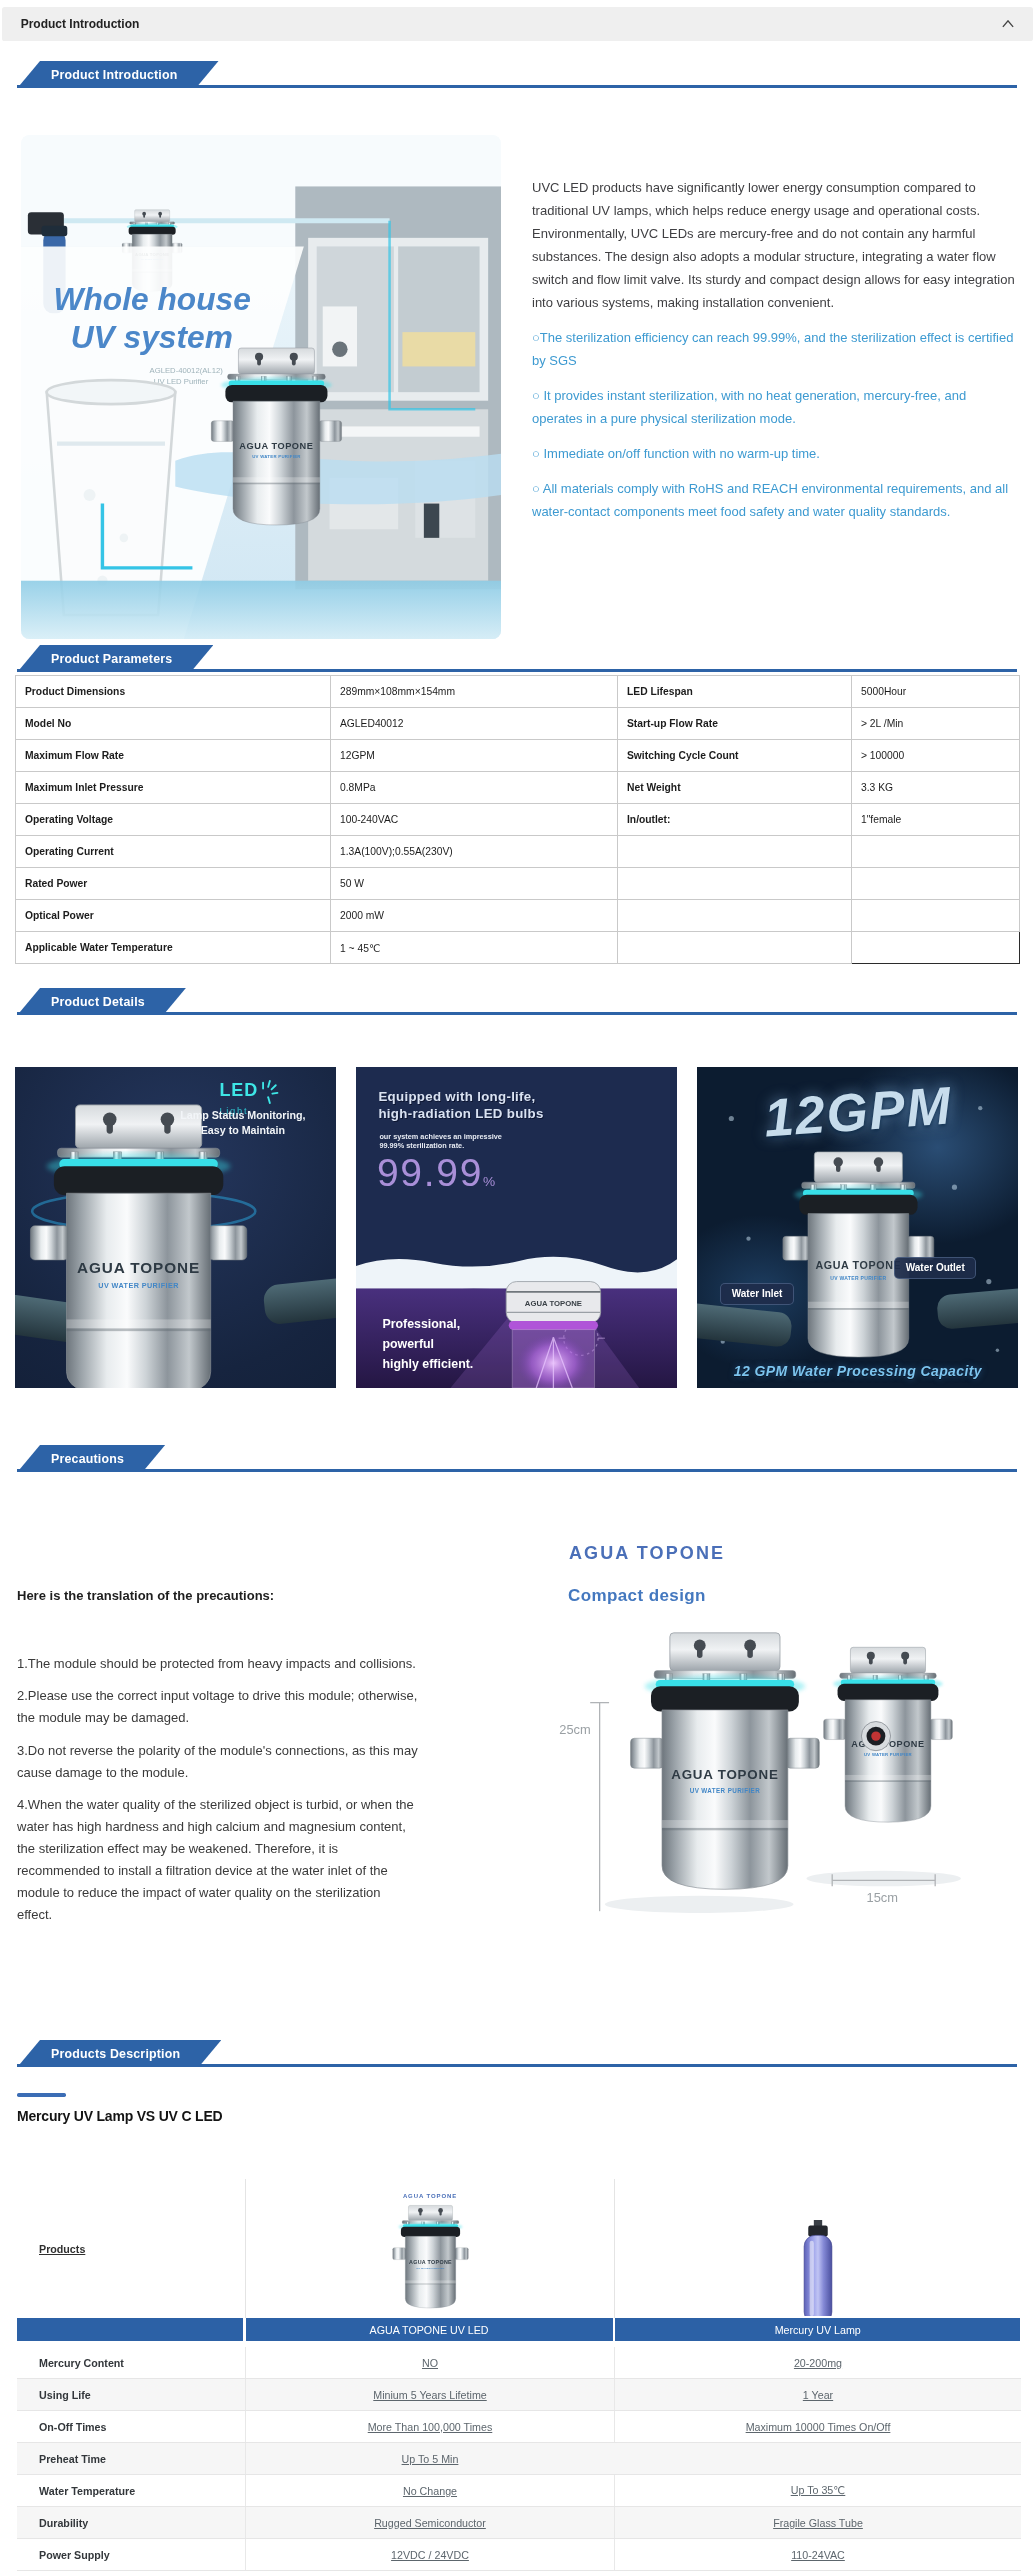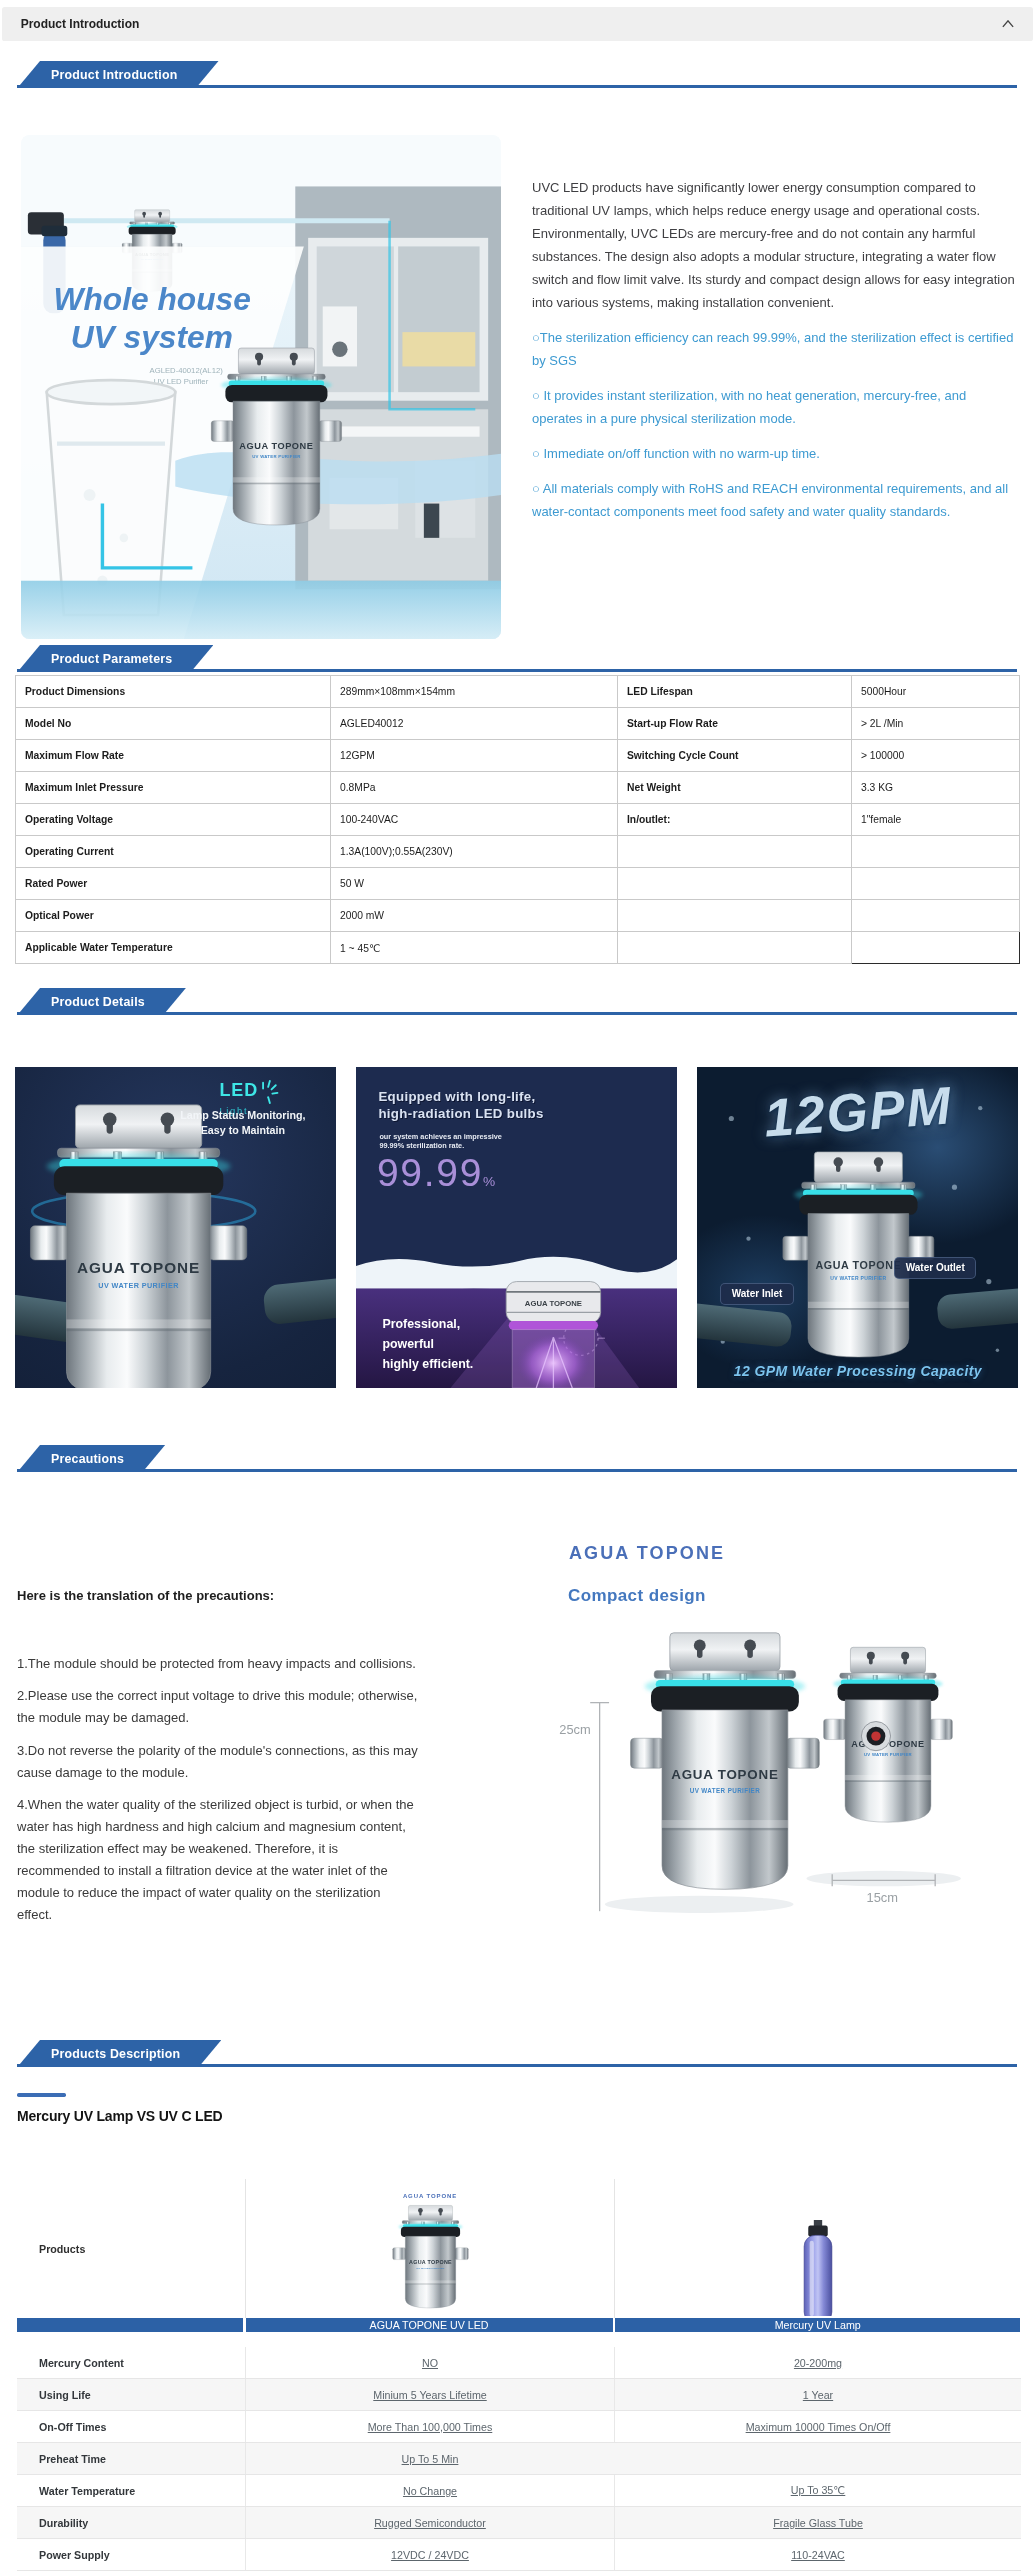--- a/index.html
+++ b/index.html
@@ -65,26 +65,26 @@
   .pre-intro{font-weight:700;color:#1e1e1e;margin:8px 0 46px;}
   .pre-item{margin:0 0 10.3px;}
   .brand-logo{position:absolute;left:569px;top:1543px;font-size:18px;font-weight:800;color:#4a6fb8;letter-spacing:2.1px;}
   .compact-title{position:absolute;left:568px;top:1586px;font-size:17px;font-weight:700;color:#4478bf;letter-spacing:0.4px;}
   .compact-scene{position:absolute;left:549px;top:1621px;width:472px;height:292px;}
 
   
   .dash{position:absolute;left:17px;top:2093px;width:49px;height:4.3px;background:#3b6db5;border-radius:1.7px;}
   .vs-heading{position:absolute;left:17px;top:2108px;font-size:14px;font-weight:800;color:#141414;letter-spacing:-0.2px;}
   .products-row{position:absolute;left:17px;top:2179px;width:1004px;height:139px;display:grid;grid-template-columns:228px 369px 407px;}
-  .pr-cell{position:relative;}
+  .pr-cell{position:relative;text-decoration:underline;}
   .pr-cell + .pr-cell{border-left:0.9px solid #e4e4e4;}
   .pr-label{display:flex;align-items:center;padding-left:22px;font-weight:700;font-size:10.7px;color:#2f2f2f;}
   .pr-brand{position:absolute;left:0;right:0;top:13.7px;text-align:center;font-size:6px;font-weight:700;color:#4a6fb8;letter-spacing:0.9px;}
   .pr-img{position:absolute;left:0;right:0;bottom:1.7px;display:flex;justify-content:center;}
-  .cmp-header{position:absolute;left:17px;top:2318px;width:1004px;height:14px;display:grid;
+  .cmp-header{position:absolute;left:17px;top:2318px;width:1004px;height:23px;display:grid;
     grid-template-columns:226px 367px 405px;column-gap:2.6px;}
   .cmp-header .hcell{background:#2c61a6;color:#fff;font-size:10.7px;display:flex;align-items:center;justify-content:center;}
   .cmp-body{position:absolute;left:17px;top:2347px;width:1004px;}
   .cmp-row{display:grid;grid-template-columns:228px 369px 407px;height:32px;border-bottom:0.9px solid #e6e6e6;box-sizing:border-box;}
   .cmp-row:nth-child(even){background:#f6f6f6;}
   .cmp-row .c{display:flex;align-items:center;justify-content:center;font-size:10.7px;color:#5d666d;}
   .cmp-row .c.lab{justify-content:flex-start;padding-left:22px;font-weight:700;color:#33373b;}
   .cmp-row .c + .c{border-left:0.9px solid #e8e8e8;text-decoration:underline;}
   .pre{white-space:pre-line;}
   svg text{font-family:"Liberation Sans","DejaVu Sans",sans-serif;}

